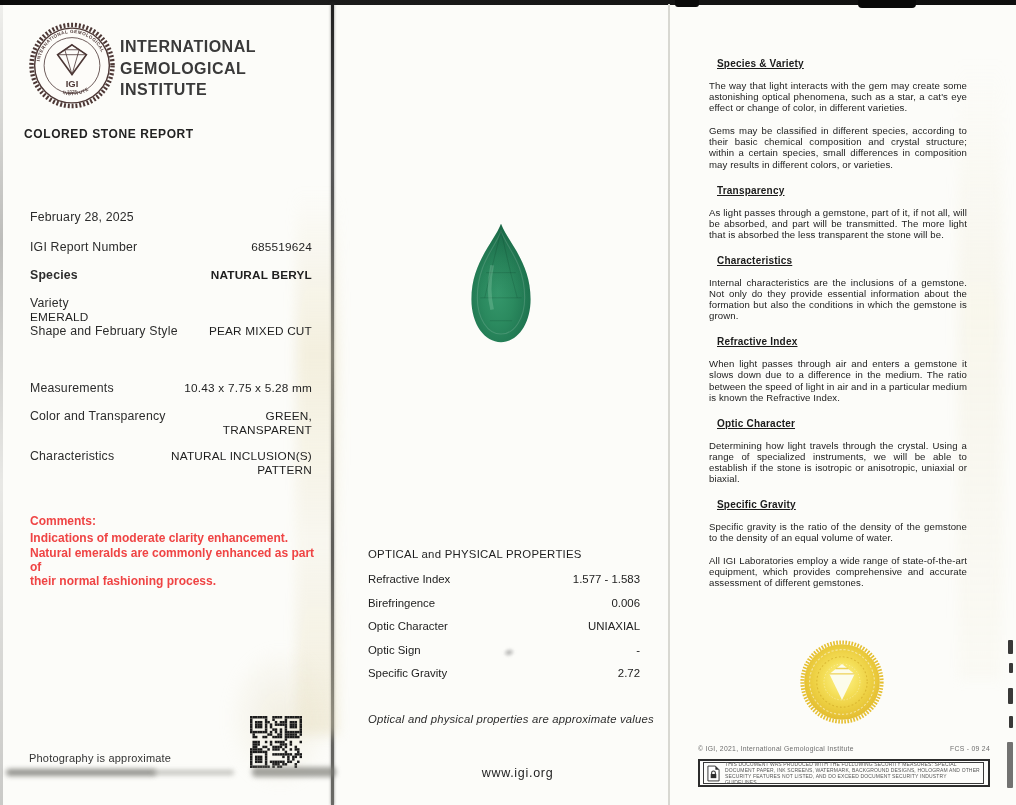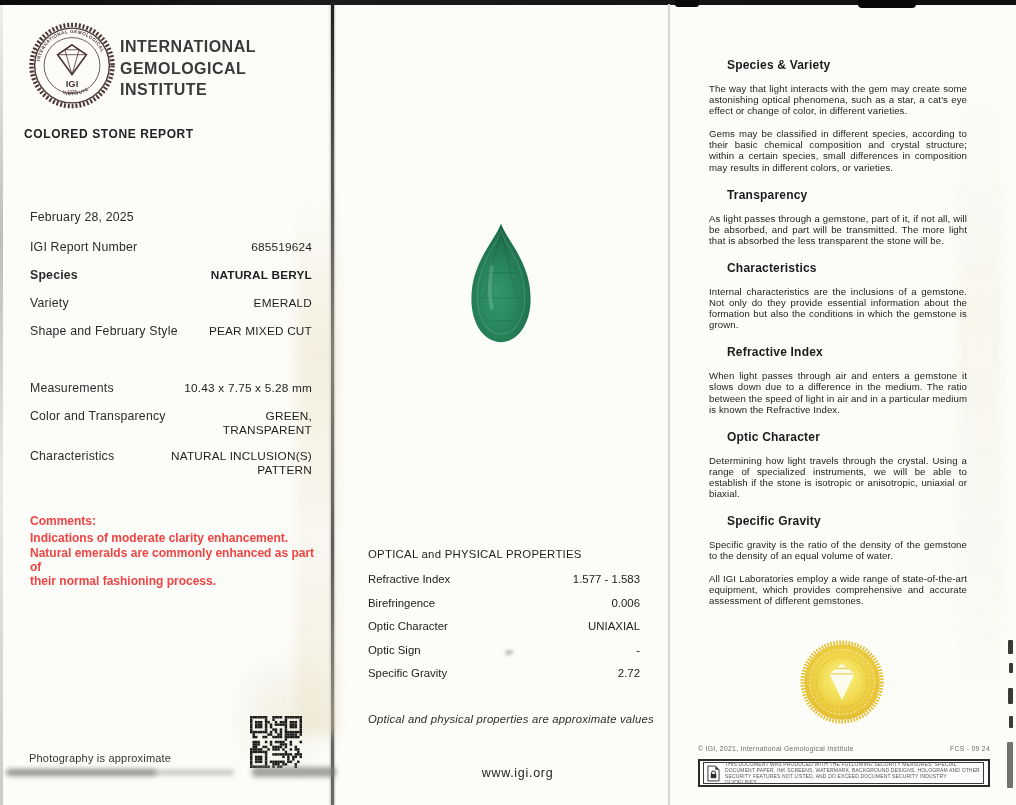--- a/index.html
+++ b/index.html
@@ -28,42 +28,42 @@
   .edge-dash{position:absolute;background:#161616;opacity:.85;border-radius:1px;}
 
   
   .panel-left{position:absolute;left:0;top:0;width:332px;height:805px;}
   .seal{position:absolute;left:27px;top:19px;width:90px;height:93px;}
   .orgname{position:absolute;left:120px;top:36px;font-size:16px;font-weight:600;line-height:21.5px;letter-spacing:.5px;color:#3a3a3a;}
   .report-title{position:absolute;left:24px;top:127px;font-size:12px;font-weight:700;letter-spacing:.6px;color:#222;}
   .f-row{position:absolute;left:30px;right:20px;display:flex;justify-content:space-between;align-items:flex-start;}
   .f-label{font-size:12.3px;color:#2c2c2c;letter-spacing:.2px;}
   .f-value{font-size:11.8px;color:#1f1f1f;text-align:right;white-space:pre-line;line-height:14px;letter-spacing:.2px;}
-  .r-date{top:210px;} .r-0{top:240px;} .r-1{top:268px;font-weight:bold;} .r-2{top:296px;} .r-3{top:324px;}
+  .r-date{top:210px;} .r-0{top:240px;} .r-1{top:268px;font-weight:bold;} .r-2{top:296px;flex-direction:column;} .r-3{top:324px;}
   .r-4{top:353px;} .r-5{top:381px;} .r-6{top:409px;} .r-7{top:449px;}
   .comments{position:absolute;left:30px;top:514px;width:290px;font-size:12px;line-height:14.3px;color:#ef4444;font-weight:bold;}
   .comments .c-body{white-space:pre-line;margin-top:3px;}
   .qr{position:absolute;left:250px;top:716px;width:52px;height:52px;}
   .photo-note{position:absolute;left:29px;top:752px;font-size:11px;color:#333;letter-spacing:.2px;}
 
   
   .panel-mid{position:absolute;left:335px;top:0;width:333px;height:707px;}
   .gem{position:absolute;left:129px;top:220px;width:74px;height:126px;filter:blur(.2px);}
   .cursor-smudge{position:absolute;left:168px;top:648px;width:12px;height:9px;background:radial-gradient(ellipse at center,rgba(110,110,110,.55),rgba(110,110,110,0) 70%);filter:blur(.8px);transform:rotate(-15deg);}
   .props{position:absolute;left:33px;top:548px;width:272px;}
   .props-title{font-size:11.4px;color:#1f1f1f;letter-spacing:.25px;margin:0 0 12px 0;}
   .p-row{display:flex;justify-content:space-between;font-size:11.4px;line-height:14px;margin-bottom:9.6px;color:#222;}
   .p-val{text-align:right;}
   .props-note{position:absolute;left:33px;top:713px;font-size:11.3px;font-style:italic;color:#2c2c2c;letter-spacing:.2px;}
   .website{position:absolute;left:0;top:766px;width:333px;text-align:center;font-size:12.5px;letter-spacing:.7px;color:#1d1d1d;padding-left:32px;}
 
   
   .panel-right{position:absolute;left:669px;top:0;width:347px;height:805px;}
   .edu{position:absolute;left:40px;top:58px;width:258px;}
-  .edu h3{font-size:12px;font-weight:700;color:#1b1b1b;letter-spacing:.2px;margin:15px 0 11px 18px;}
+  .edu h3{font-size:10px;font-weight:700;color:#1b1b1b;letter-spacing:.2px;margin:15px 0 11px 8px;text-decoration:underline;}
   .edu h3:first-child{margin-top:0;}
   .edu p{font-size:9.6px;line-height:11.1px;margin:0 0 12px 0;text-align:justify;color:#222;letter-spacing:.1px;}
   .goldseal{position:absolute;left:128px;top:637px;width:90px;height:90px;filter:blur(.3px) saturate(1.05);opacity:.95;}
   .copyrow{position:absolute;left:29px;top:745px;width:292px;display:flex;justify-content:space-between;font-size:6.8px;color:#6d6d6d;letter-spacing:.3px;}
   .secbox{position:absolute;left:29px;top:759px;width:292px;height:28px;border:2px solid #2c2c2c;background:#fdfdfb;display:flex;align-items:center;padding:1px 4px 1px 3px;}
   .secbox-inner{border:1px solid #3a3a3a;display:flex;align-items:center;width:100%;height:100%;padding:1px 3px;}
   .sec-icon{width:13px;height:17px;flex:0 0 auto;margin-right:5px;}
   .sec-text{font-size:5px;line-height:6.2px;color:#555;letter-spacing:.15px;text-transform:uppercase;}
 </style>
 </head>

